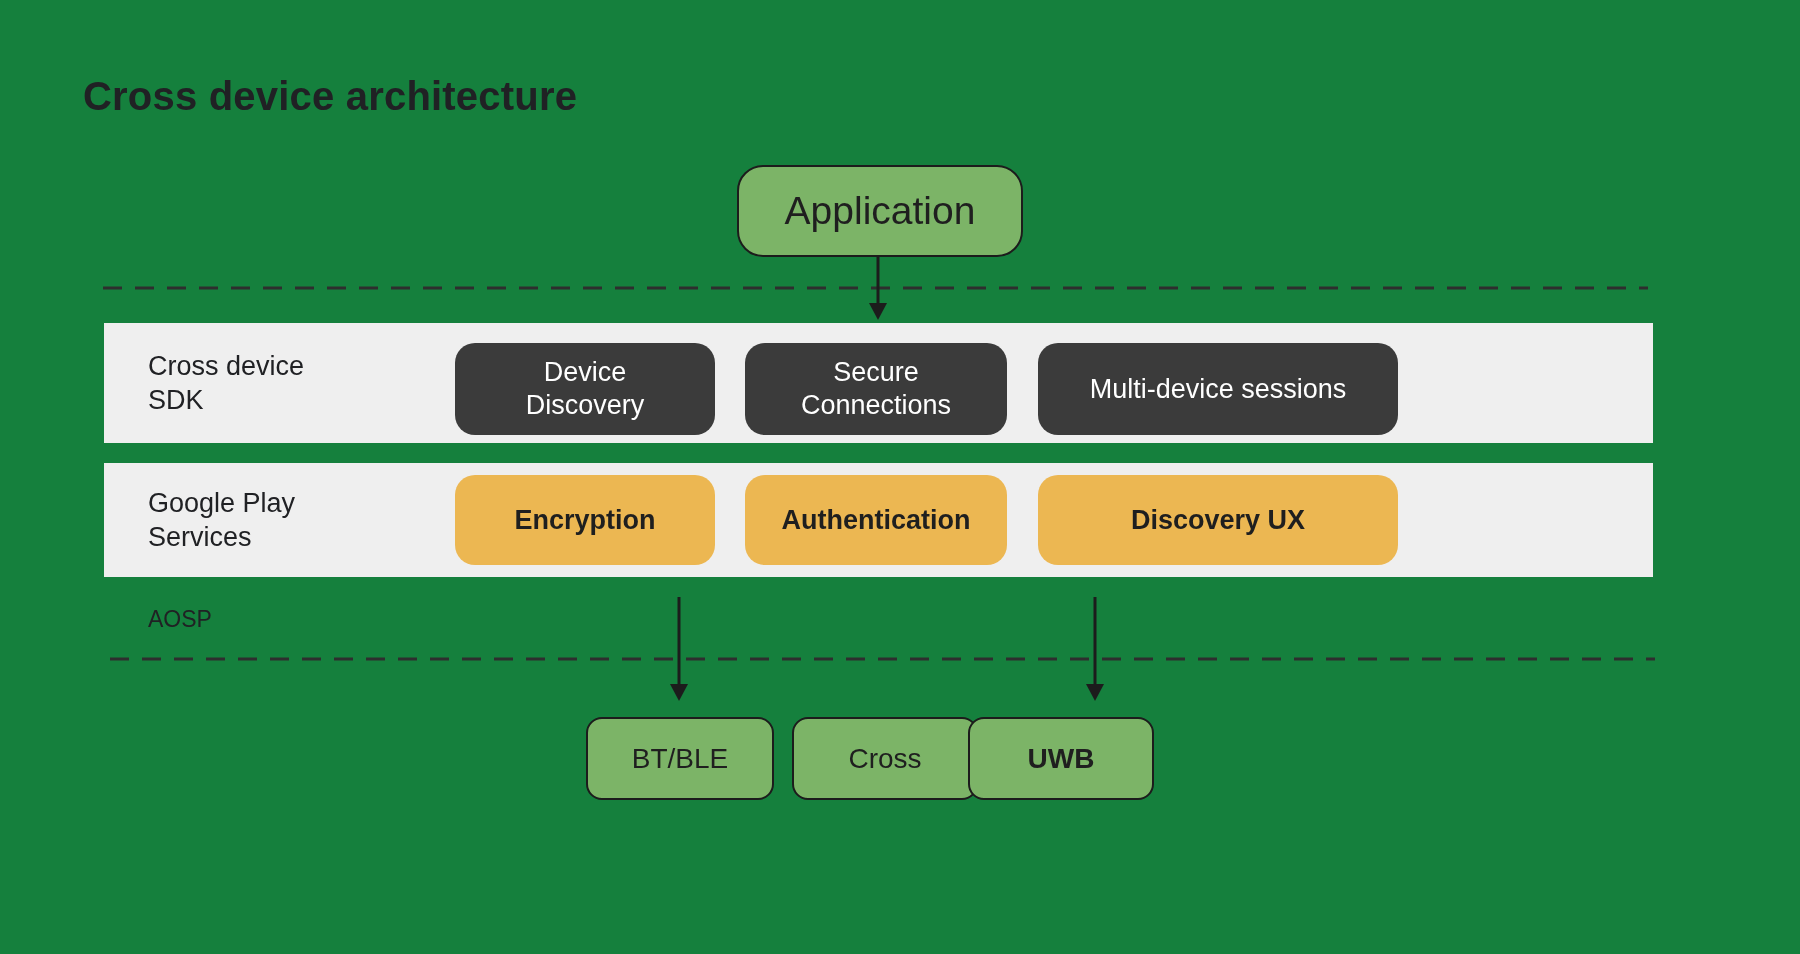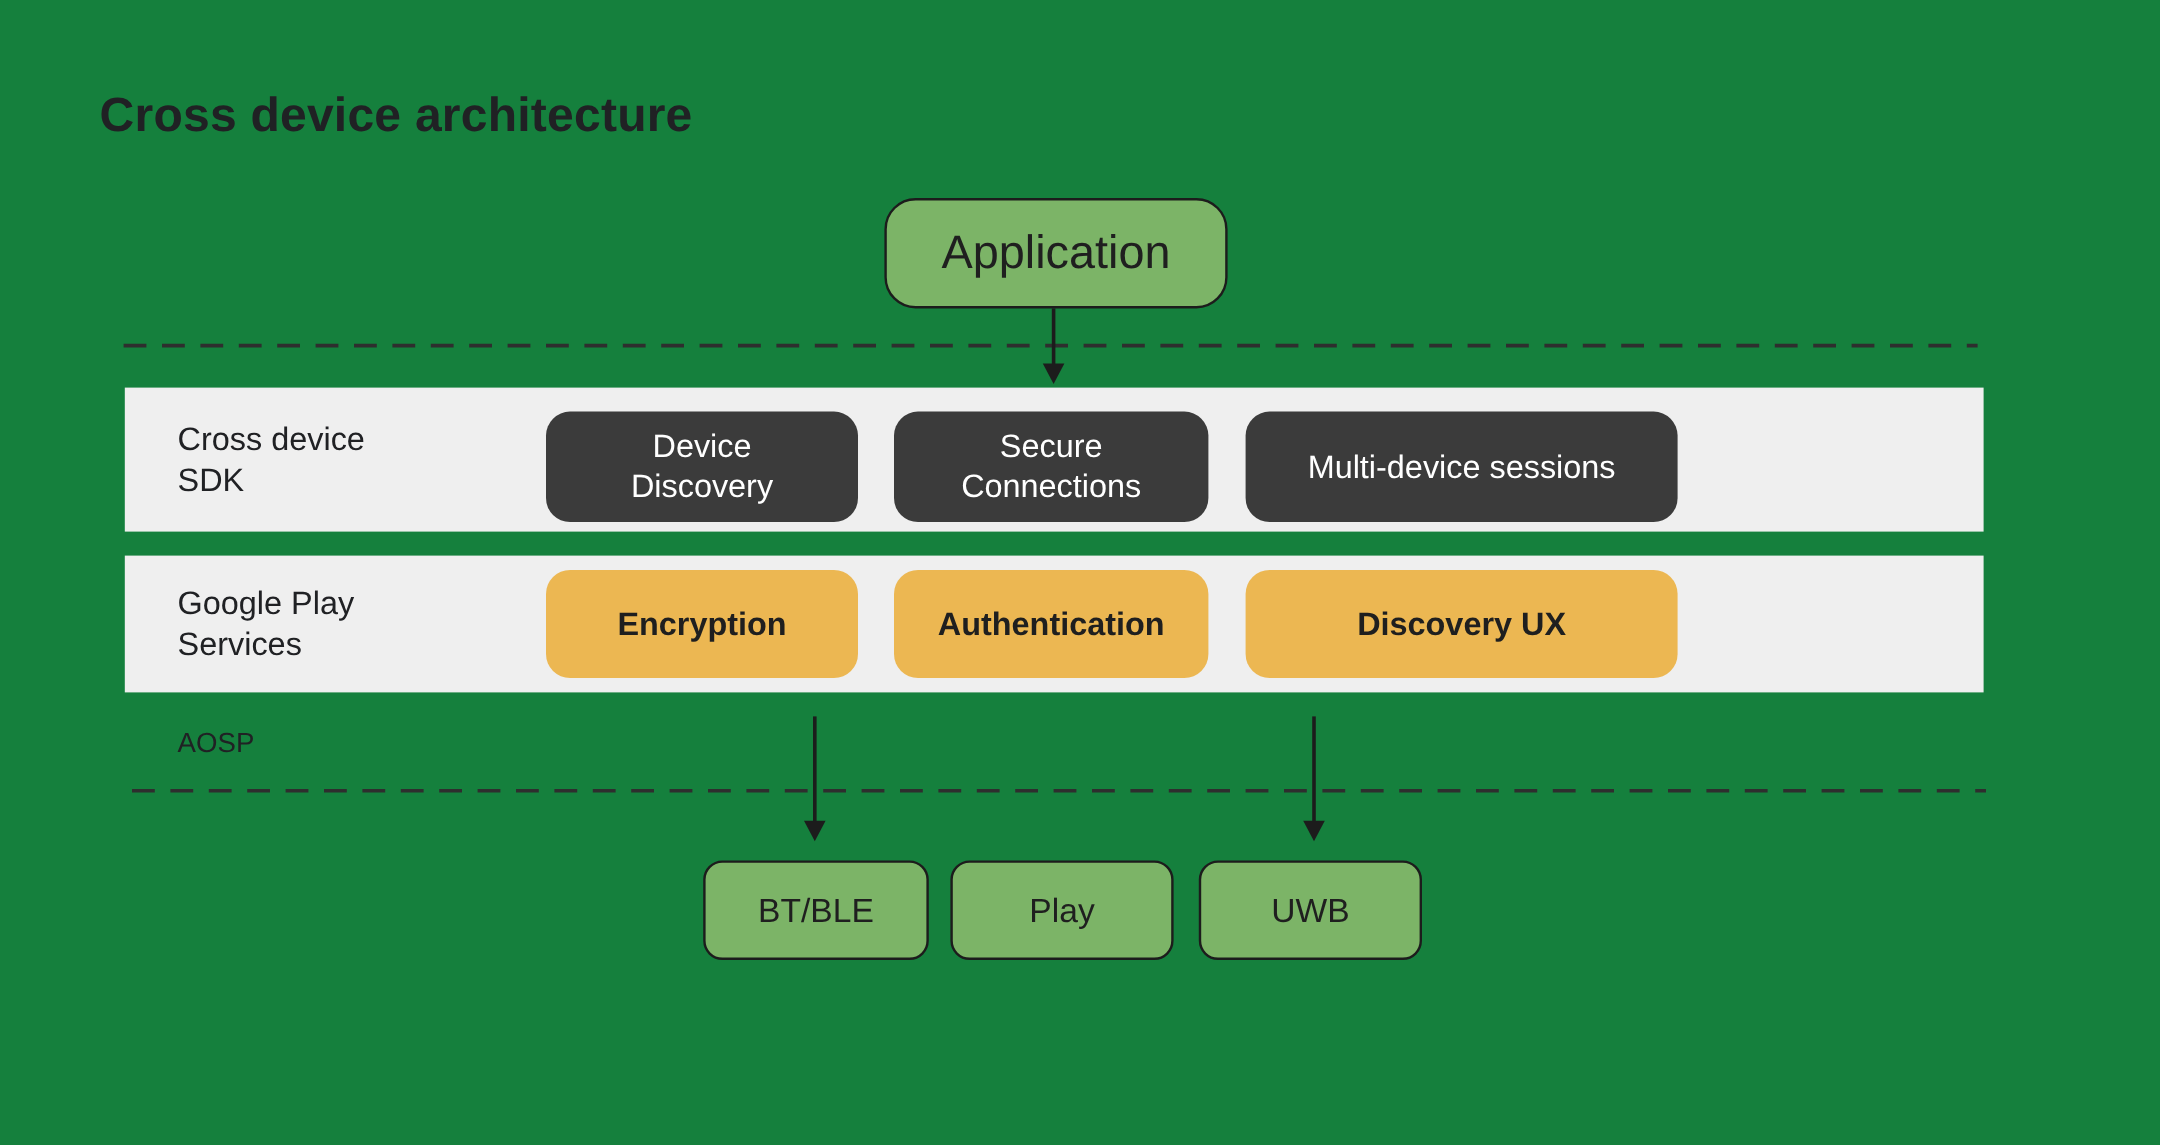--- a/index.html
+++ b/index.html
@@ -102,21 +102,21 @@
     top: 717px; height: 83px;
     background: var(--green, #7cb467);
     border: 2.5px solid var(--outline, #1c1c1c);
     border-radius: 16px;
     font-size: 28px;
     font-weight: 500;
     color: #1f1f1f;
   }
   .t-1 { left: 586px; width: 188px; }
   .t-2 { left: 792px; width: 186px; }
-  .t-3 { left: 999px; width: 186px; }
+  .t-3 { left: 968px; width: 186px; font-weight: bold; }
 </style>
 </head>
 <body>
 
 <div class="canvas">
 
   <div class="page-title">Cross device architecture</div>
 
   <svg class="overlay" width="1800" height="954" viewBox="0 0 1800 954">
     <line x1="103" y1="288" x2="1648" y2="288" stroke="#2e2e2e" stroke-width="3" stroke-dasharray="19 13"></line>
@@ -181,19 +181,19 @@
   <div class="node orange-box col-3">
     <span>Discovery UX</span>
   </div>
 
   <div class="aosp-label">AOSP</div>
 
   <div class="node transport-box t-1">
     <span>BT/BLE</span>
   </div>
   <div class="node transport-box t-2">
-    <span>Play</span>
+    <span>Cross</span>
   </div>
   <div class="node transport-box t-3">
     <span>UWB</span>
   </div>
 
 </div>
 
 </body></html>

